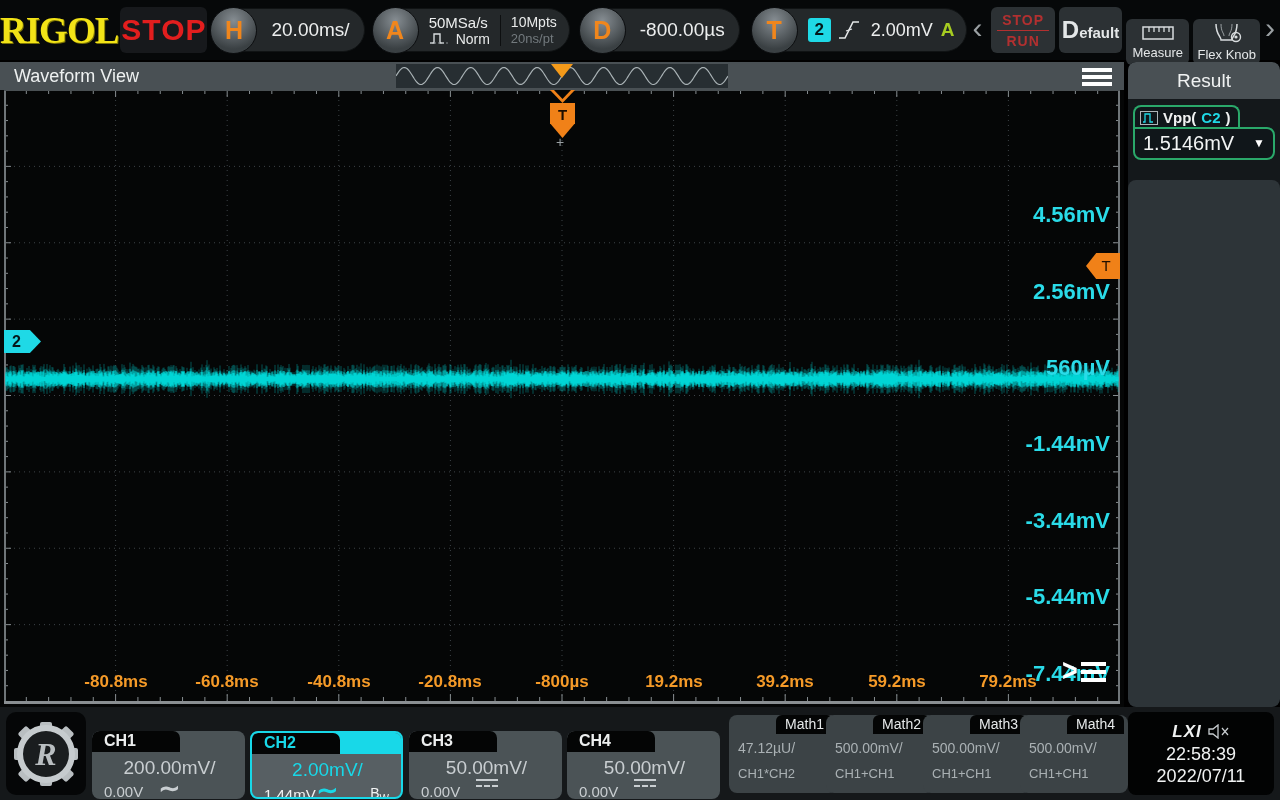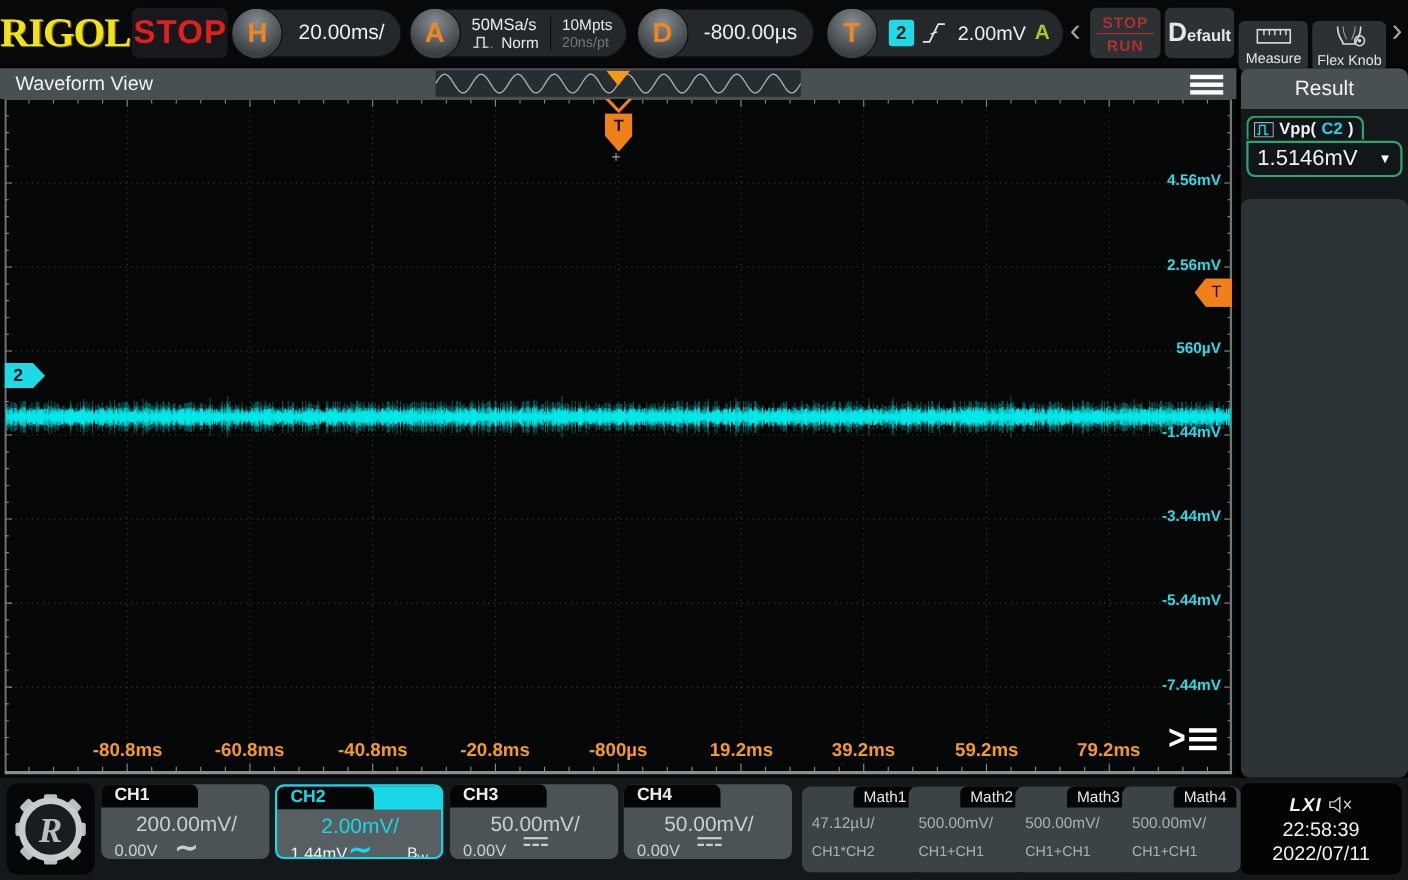--- a/index.html
+++ b/index.html
@@ -60,22 +60,22 @@
   .wtitle .title { color:#eef1f1; font-size:18px; margin-left:14px; }
   .sinestrip { position:absolute; left:396px; top:2px; width:332px; height:24px; background:#272e32; }
   .strip-tri { position:absolute; left:155px; top:0; width:22px; height:14px; background:#f49a1a;
                clip-path:polygon(0 0,100% 0,50% 100%); }
   .burger { position:absolute; right:12px; top:6px; display:flex; flex-direction:column; gap:3px; }
   .burger i { display:block; width:30px; height:4px; background:#fff; }
 
   .gridarea { position:relative; width:1124px; height:617px; background:#050606; }
   .plot { position:absolute; left:4px; top:0; }
 
-  .ylab { position:absolute; width:100px; text-align:right; color:#2adbe8; font-size:14px;
-          font-weight:bold; left:1010px; }
+  .ylab { position:absolute; width:100px; text-align:right; color:#2adbe8; font-size:22px;
+          font-weight:bold; left:1010px;margin-top:47px; }
   .xlab { position:absolute; transform:translateX(-50%); color:#f59a28; font-size:17px;
           font-weight:bold; top:582px; white-space:nowrap; }
 
   .ch2mark { position:absolute; left:4px; top:240px; width:37px; height:23px; background:#1fd9e6;
              clip-path:polygon(0 0,70% 0,100% 50%,70% 100%,0 100%);
              color:#04181a; font-size:16px; font-weight:bold; line-height:23px; padding-left:8px; }
   .tlevel { position:absolute; left:1086px; top:163px; width:34px; height:26px; background:#f08118;
             clip-path:polygon(30% 0,100% 0,100% 100%,30% 100%,0 50%);
             color:#201000; font-size:15px; line-height:26px; text-align:center; padding-left:6px; }
   .tflag { position:absolute; left:550px; top:13px; width:25px; height:35px; background:#f08118;
@@ -107,21 +107,21 @@
                padding:3px 8px; background:#10161a; display:flex; align-items:center;
                justify-content:space-between; }
   .meas-val { color:#f2f4f4; font-size:20px; }
   .meas-caret { color:#fff; font-size:12px; }
   .result-body { flex:1; margin-top:14px; background:#2d3438; border-radius:8px; }
 
   
   .bottombar { position:absolute; left:0; top:707px; width:1280px; height:93px; background:#15181a; }
   .syslogo { position:absolute; left:6px; top:5px; width:80px; height:83px; background:#050607;
              border-radius:10px; display:flex; align-items:center; justify-content:center; }
-  .chcard { position:absolute; top:6px; width:153px; height:68px; background:#4b5356;
+  .chcard { position:absolute; top:24px; width:153px; height:68px; background:#4b5356;
             border-radius:8px; overflow:hidden; }
   .chcard .strip { position:absolute; left:0; top:0; right:0; height:21px; }
   .chtab { position:absolute; left:0; top:0; height:21px; min-width:88px; background:#040505;
            border-radius:7px 7px 0 0; color:#eceeee; font-size:16px; font-weight:bold;
            padding:1px 12px 0 12px; }
   .chrow1 { position:absolute; left:12px; top:26px; right:10px; display:flex;
             justify-content:space-between; align-items:center; color:#c9ced1; font-size:19px;flex-direction:column; }
   .chrow2 { position:absolute; left:12px; top:52px; right:12px; display:flex;
             justify-content:space-between; align-items:center; color:#c9ced1; font-size:15px; }
   .ac-ic { font-size:26px; line-height:18px; font-weight:bold; }

